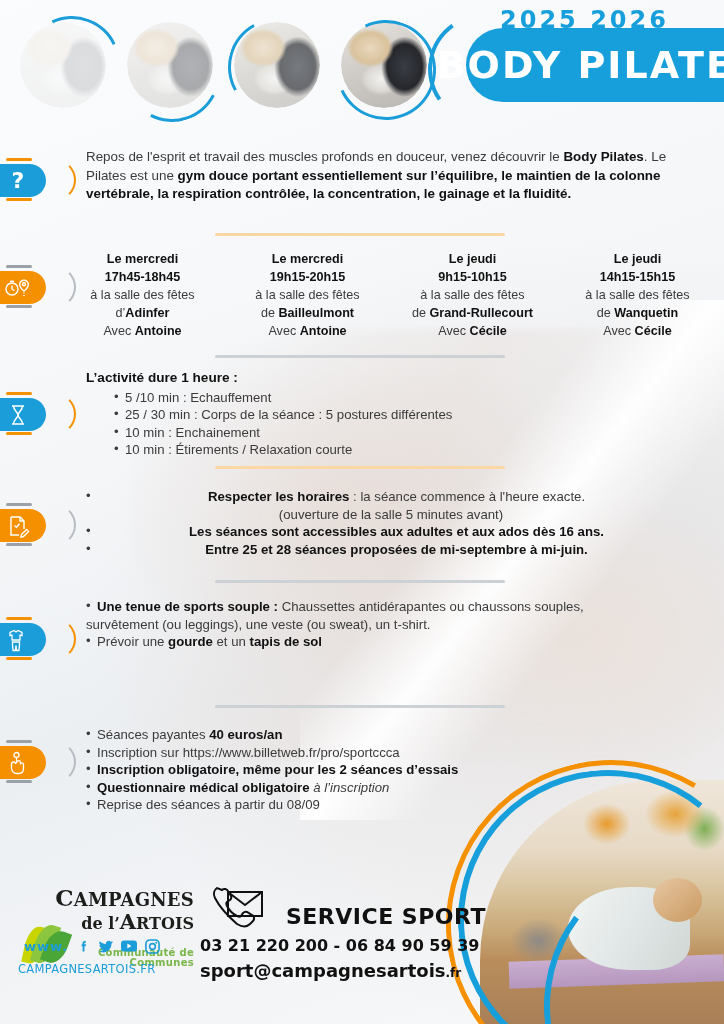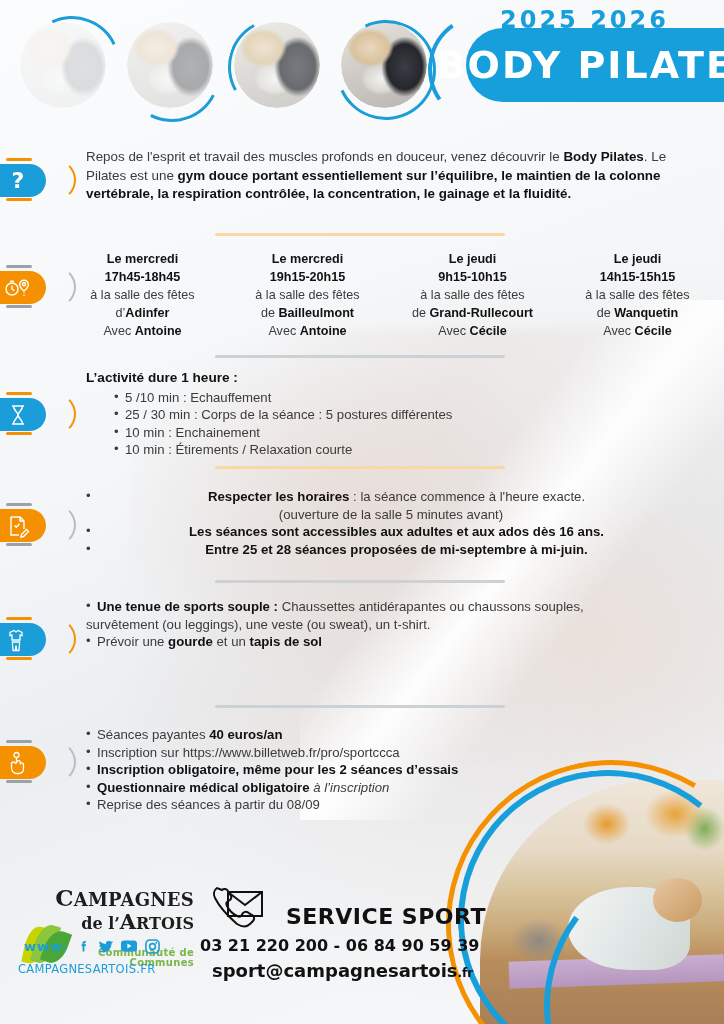--- a/index.html
+++ b/index.html
@@ -136,21 +136,21 @@
   .social{ position:absolute; left:24px; top:66px; display:flex; align-items:center; gap:7px; }
   .social .www{ font-family:"DejaVu Sans",sans-serif; font-weight:700; font-size:13px; color:#1a9dd9; letter-spacing:1px; }
   .ic{ width:16px; height:16px; display:flex; align-items:center; justify-content:center; }
   .ic svg{ display:block; }
   .siteurl{ position:absolute; left:18px; top:90px; font-family:"DejaVu Sans",sans-serif; font-weight:400; font-size:11.5px; color:#1a9dd9; letter-spacing:.3px; }
 
   .contact{ position:absolute; left:200px; top:8px; width:330px; }
   .mailicon{ position:absolute; left:6px; top:6px; width:62px; height:46px; }
   .svcsport{ position:absolute; left:86px; top:24px; font-family:"DejaVu Sans",sans-serif; font-weight:700; font-size:22px; color:#111; letter-spacing:.5px; }
   .phone{ position:absolute; left:0px; top:56px; font-family:"DejaVu Sans",sans-serif; font-weight:700; font-size:16px; color:#111; }
-  .mail{ position:absolute; left:12px; top:80px; font-family:"DejaVu Sans",sans-serif; font-weight:700; font-size:18px; color:#111; }
+  .mail{ position:absolute; left:0px; top:80px; font-family:"DejaVu Sans",sans-serif; font-weight:700; font-size:18px; color:#111; }
   .mail .tld{ font-size:12px; }
 
   
   .br-photo{
     position:absolute; right:0; bottom:0; width:244px; height:244px;
     border-radius:180px 0 0 0;
     overflow:hidden;
   }
   .br-img{
     position:absolute; inset:0;

